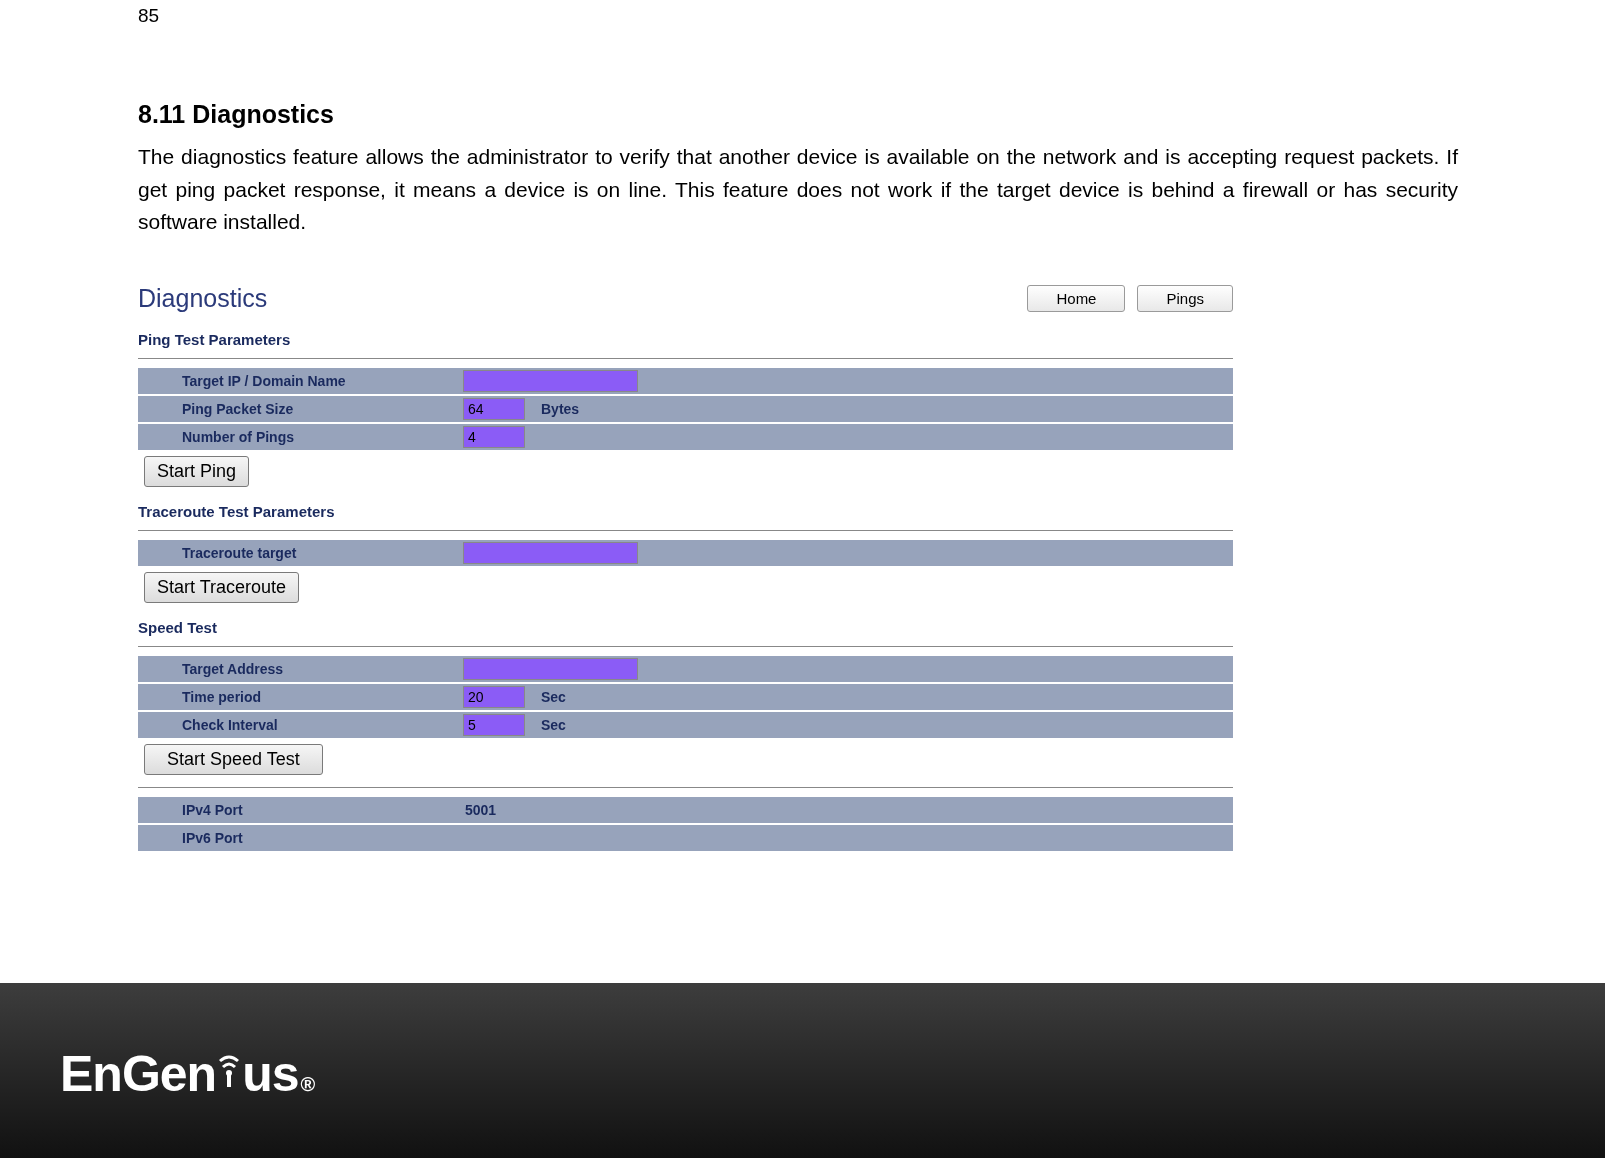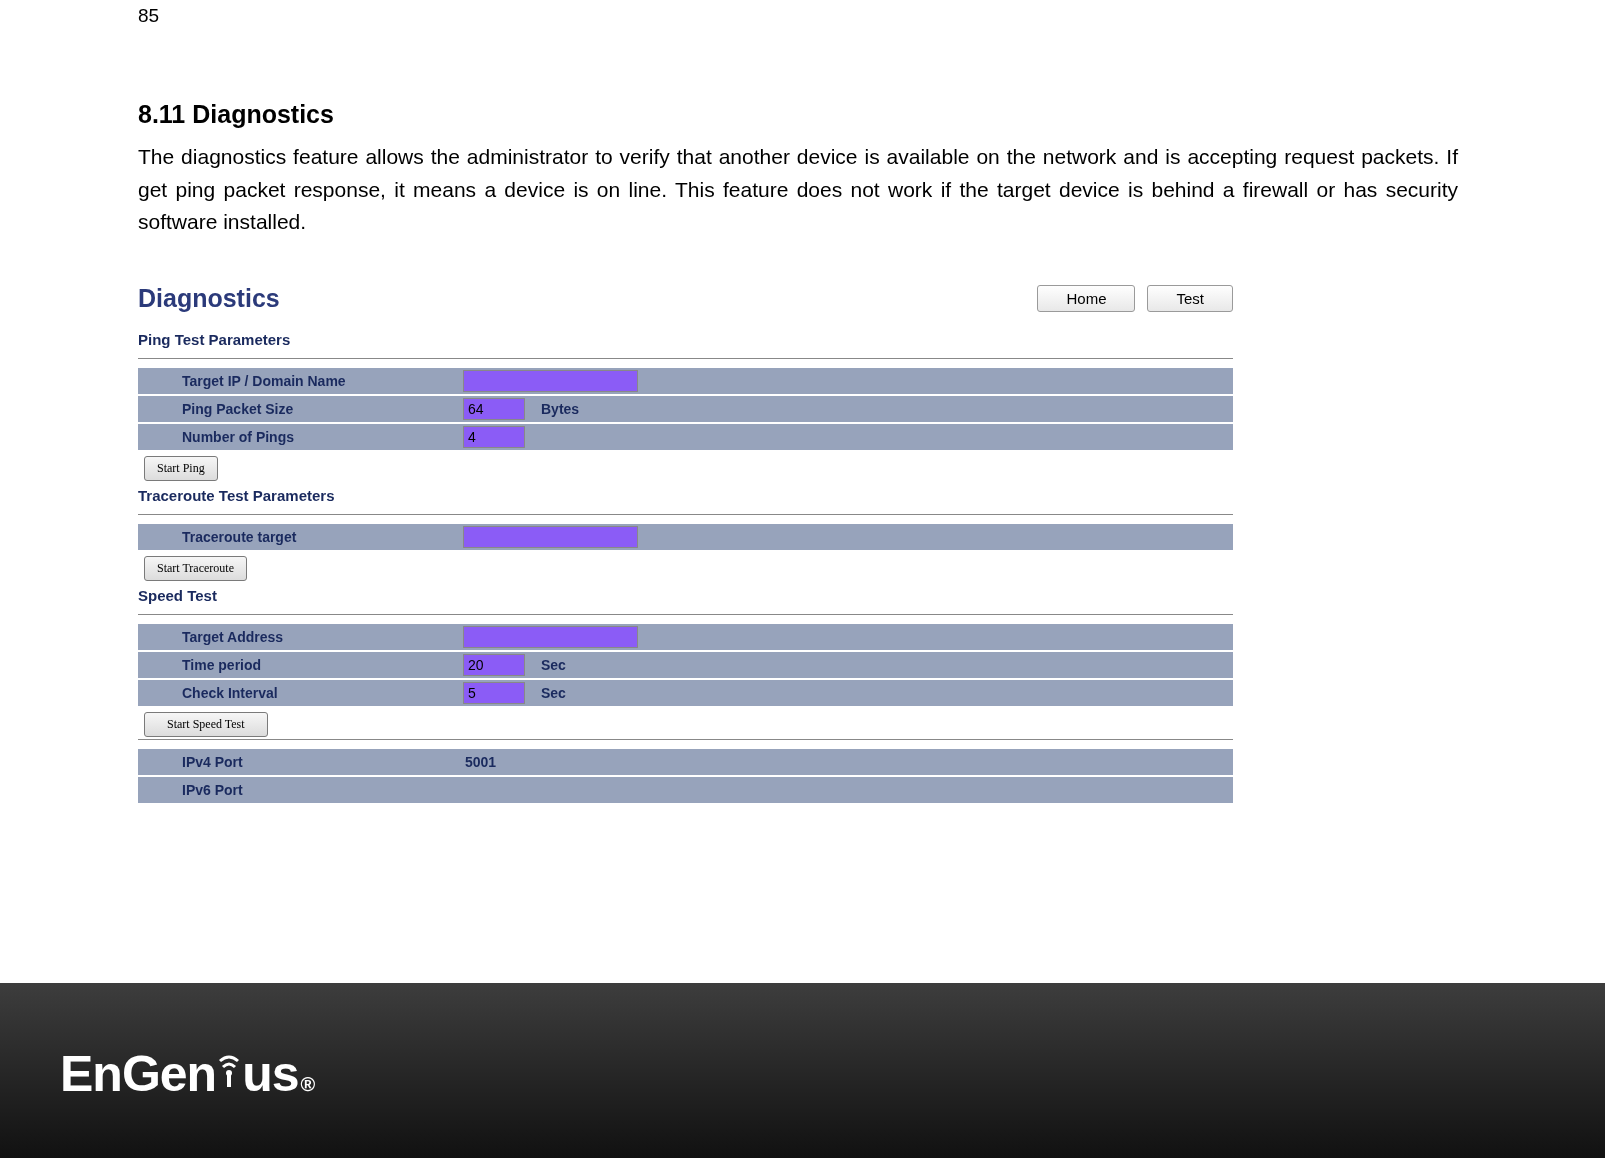--- a/index.html
+++ b/index.html
@@ -44,21 +44,21 @@
       width: 1095px;
     }
     .panel-header {
       display: flex;
       justify-content: space-between;
       align-items: center;
       margin-bottom: 18px;
     }
     .panel-title {
       font-size: 25px;
-      font-weight: bold;
+      font-weight: normal;
       color: #2b3a7a;
     }
     .header-buttons {
       display: flex;
       gap: 12px;
     }
     .btn-header {
       background: linear-gradient(#fefefe, #e8e8e8);
       border: 1px solid #9a9a9a;
       border-radius: 3px;
@@ -129,26 +129,26 @@
       font-size: 14px;
       font-weight: bold;
       color: #1a2a5e;
       padding-left: 2px;
     }
     .btn-action {
       background: linear-gradient(#f6f6f6, #dcdcdc);
       border: 1px solid #7a7a7a;
       border-radius: 3px;
       padding: 4px 12px;
-      font-size: 12px;
+      font-size: 18px;
       color: #000;
       cursor: pointer;
-      font-family: Liberation Serif, serif;
+      font-family: Liberation Sans, sans-serif;
       margin-top: 6px;
-      margin-bottom: 0;
+      margin-bottom: 10px;
       margin-left: 6px;
     }
     .btn-action-wide {
       padding: 4px 22px;
     }
     .footer {
       position: absolute;
       bottom: 0;
       left: 0;
       width: 1605px;
@@ -191,21 +191,21 @@
 
 <div class="content">
   <h2 class="section-title">8.11 Diagnostics</h2>
   <p class="section-description">The diagnostics feature allows the administrator to verify that another device is available on the network and is accepting request packets. If get ping packet response, it means a device is on line. This feature does not work if the target device is behind a firewall or has security software installed.</p>
 
   <div class="panel">
     <div class="panel-header">
       <div class="panel-title">Diagnostics</div>
       <div class="header-buttons">
         <button class="btn-header">Home</button>
-        <button class="btn-header">Test</button>
+        <button class="btn-header">Pings</button>
       </div>
     </div>
 
     
     <div class="subsection-title">Ping Test Parameters</div>
     <hr class="divider">
     <div class="form-row">
       <div class="form-label">Target IP / Domain Name</div>
       <div class="form-value">
         <input class="text-input input-wide" value="" style="">

